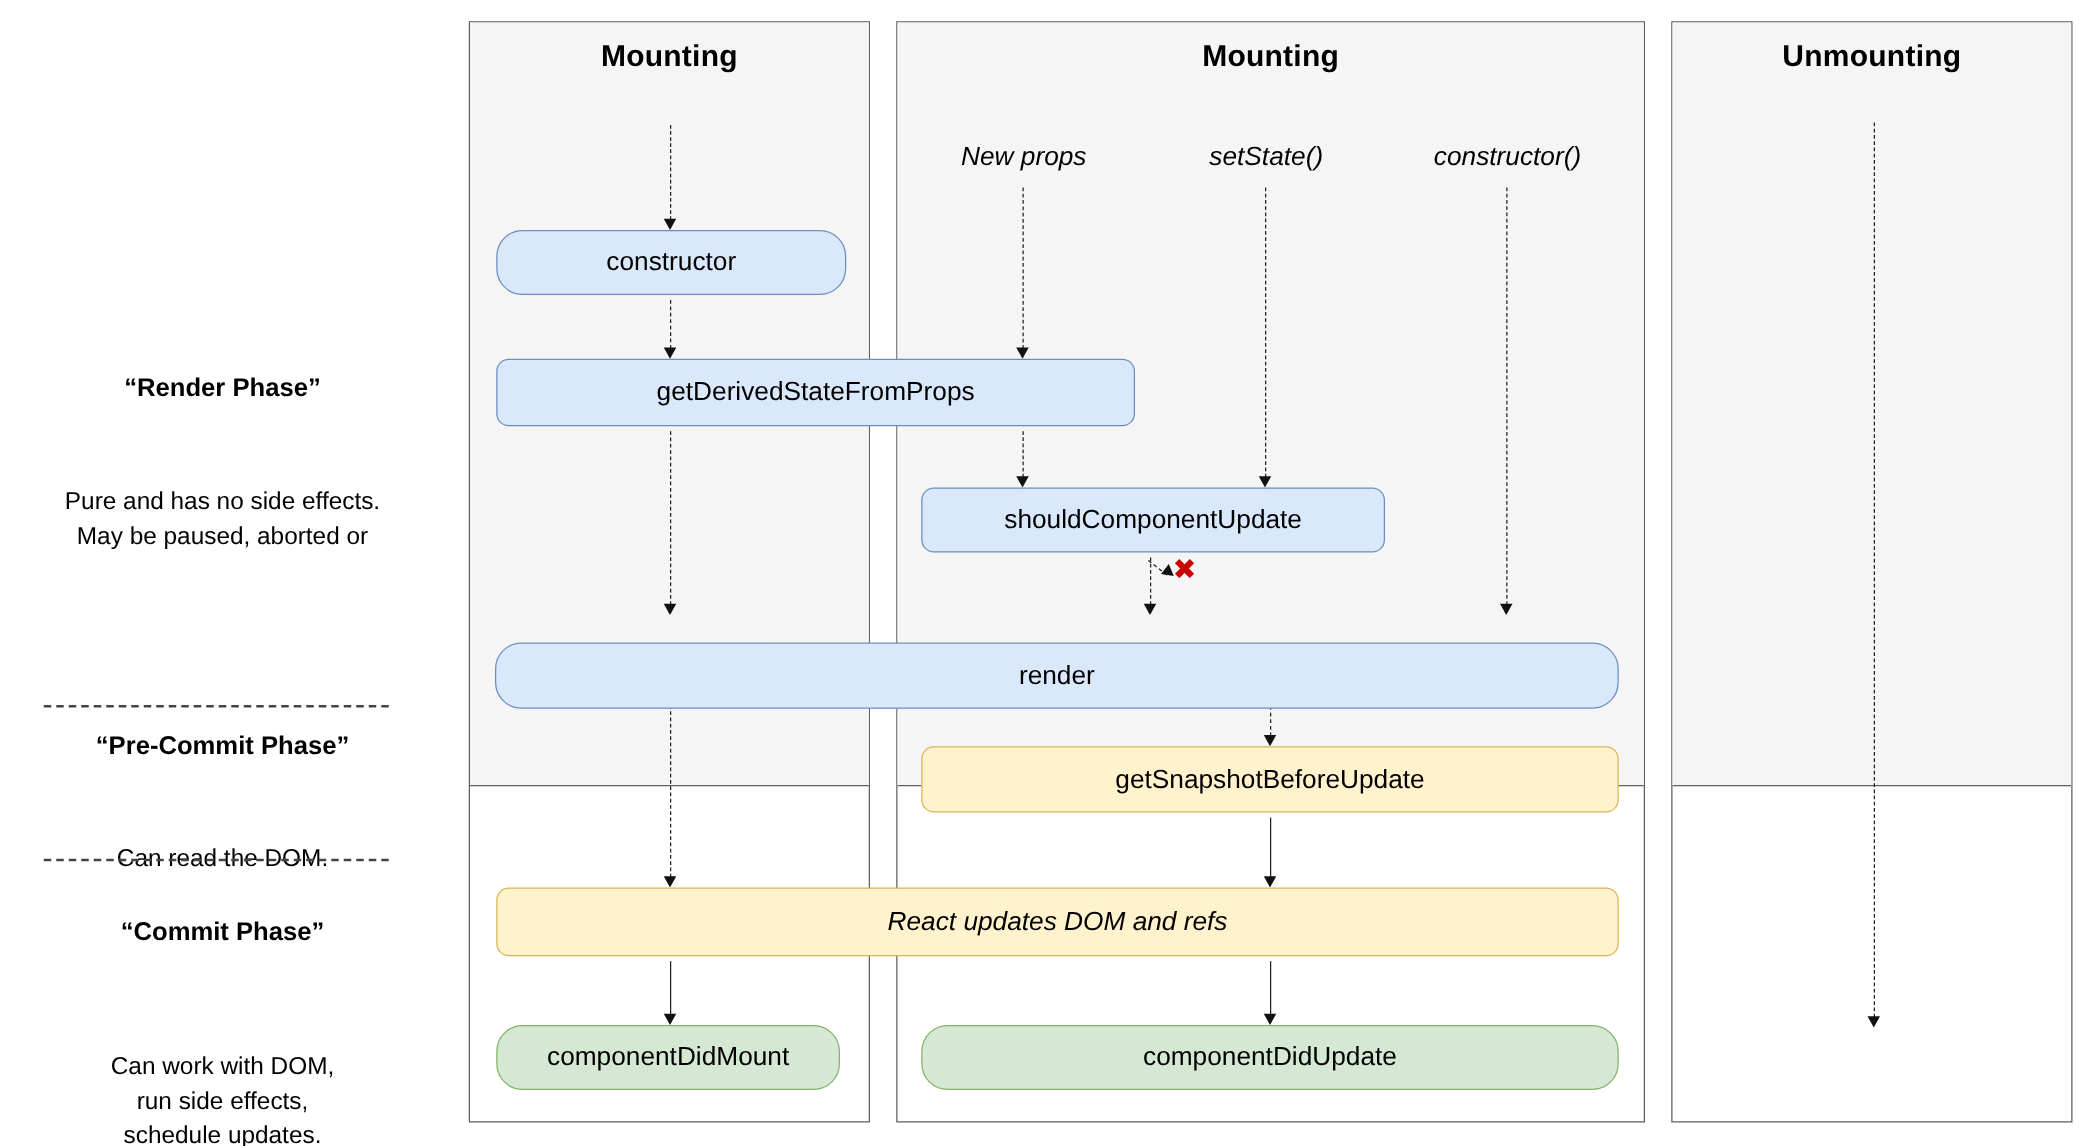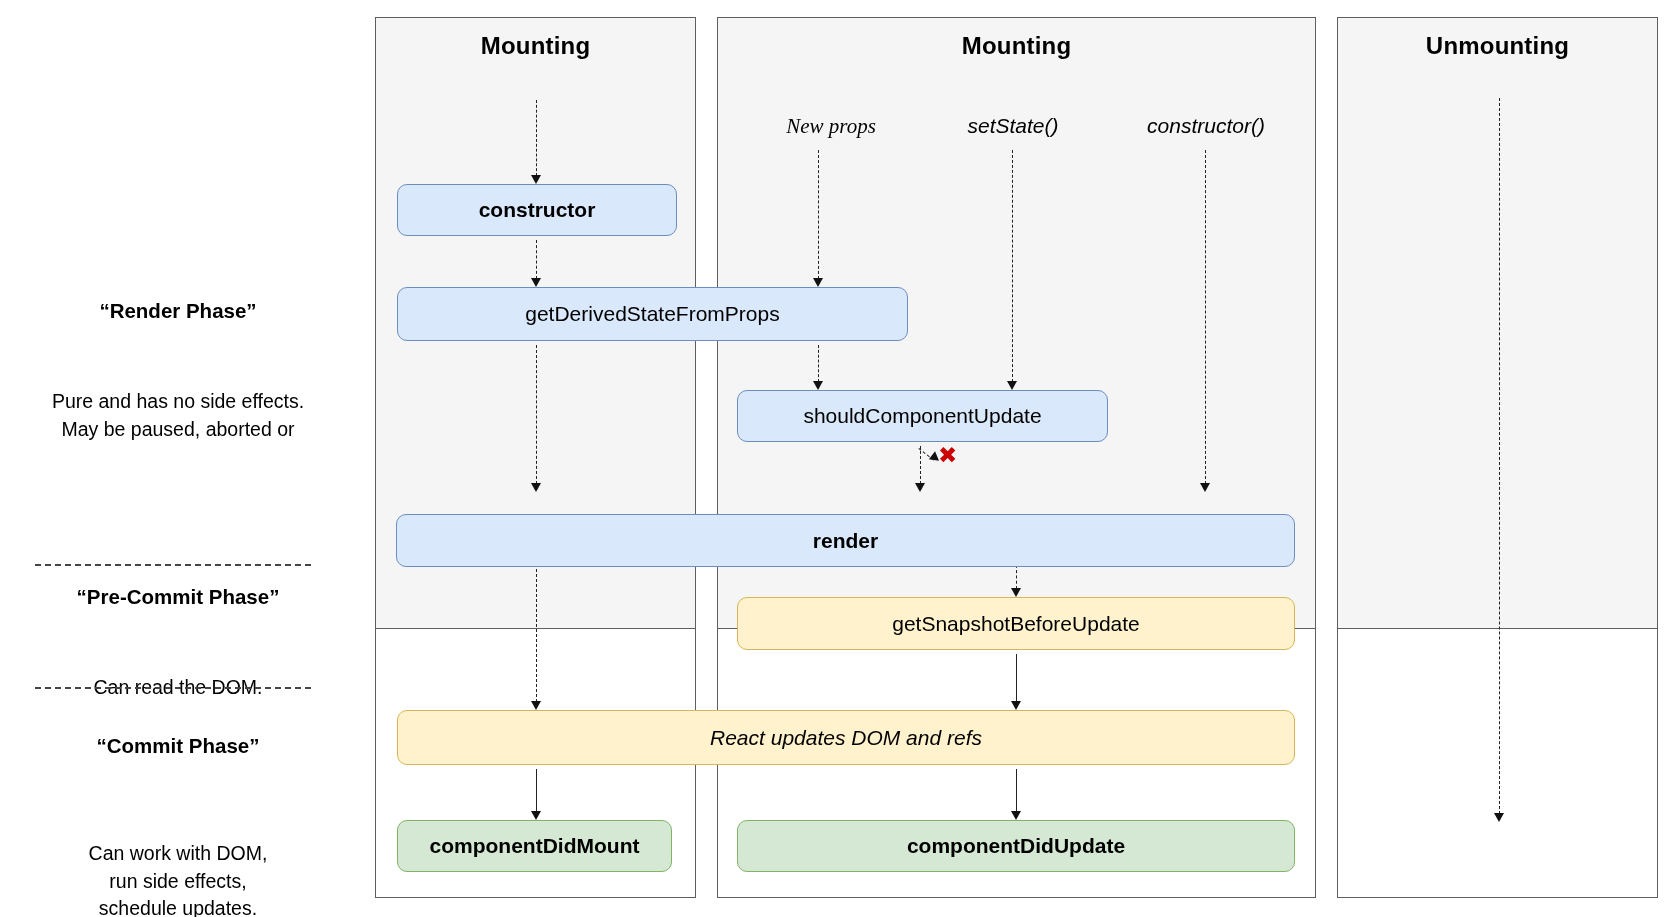--- a/index.html
+++ b/index.html
@@ -12,21 +12,21 @@
   .column-gray{position:absolute;top:0;left:0;right:0;height:610px;background:var(--column-bg,#f5f5f5);border-bottom:1.5px solid #5f5f5f;}
   .column-title{position:absolute;top:14px;left:0;width:100%;text-align:center;font-weight:bold;font-size:24px;letter-spacing:.2px;}
   .trigger{position:absolute;width:200px;height:28px;text-align:center;font-style:italic;font-size:21px;top:96px;}
   
   .box{position:absolute;box-sizing:border-box;border:1.5px solid;border-radius:10px;
        display:flex;align-items:center;justify-content:center;text-align:center;
        font-size:21px;z-index:5;cursor:pointer;}
   .box.blue{background:var(--box-blue,#dae8fc);border-color:var(--box-blue-border,#6c8ebf);}
   .box.yellow{background:var(--box-yellow,#fff2cc);border-color:var(--box-yellow-border,#d6b656);}
   .box.green{background:var(--box-green,#d5e8d4);border-color:var(--box-green-border,#82b366);}
-  .box.bold{font-weight:bold;}
+  .box.bold{font-weight:normal;border-radius:21px;}
   .box.italic{font-style:italic;}
   
   .arrow{position:absolute;width:12px;display:flex;flex-direction:column;align-items:center;z-index:3;}
   .arrow .ln{width:0;border-left:1.6px dashed #222;}
   .arrow.solid .ln{border-left:1.6px solid #222;}
   .arrow .ah{width:0;height:0;border-left:5.5px solid transparent;border-right:5.5px solid transparent;border-top:9px solid #111;margin-top:-1px;}
   
   .branch-ln{position:absolute;left:919px;top:448px;width:19px;height:0;border-top:1.6px dashed #222;transform:rotate(38deg);transform-origin:0 0;z-index:3;}
   .branch-ah{position:absolute;left:931px;top:453px;width:0;height:0;border-top:5px solid transparent;border-bottom:5px solid transparent;border-left:9px solid #111;transform:rotate(38deg);z-index:3;}
   .abort-x{position:absolute;left:938px;top:444px;font-size:23px;font-weight:bold;color:var(--abort-red,#cc0000);z-index:6;line-height:1;}
@@ -41,21 +41,21 @@
 <div id="canvas">
 
   <div class="column" style="left:375px;width:321px;">
     <div class="column-gray"></div>
     <div class="column-title">Mounting</div>
   </div>
 
   <div class="column" style="left:717px;width:599px;">
     <div class="column-gray"></div>
     <div class="column-title">Mounting</div>
-    <div class="trigger" style="left:13px;font-family:Liberation Serif, serif;">New props</div>
+    <div class="trigger" style="left:1px;">New props</div>
     <div class="trigger" style="left:195px;">setState()</div>
     <div class="trigger" style="left:388px;">constructor()</div>
   </div>
 
   <div class="column" style="left:1337px;width:321px;">
     <div class="column-gray"></div>
     <div class="column-title">Unmounting</div>
   </div>
 
   <div class="lp-title" style="top:299px;">“Render Phase”</div>

